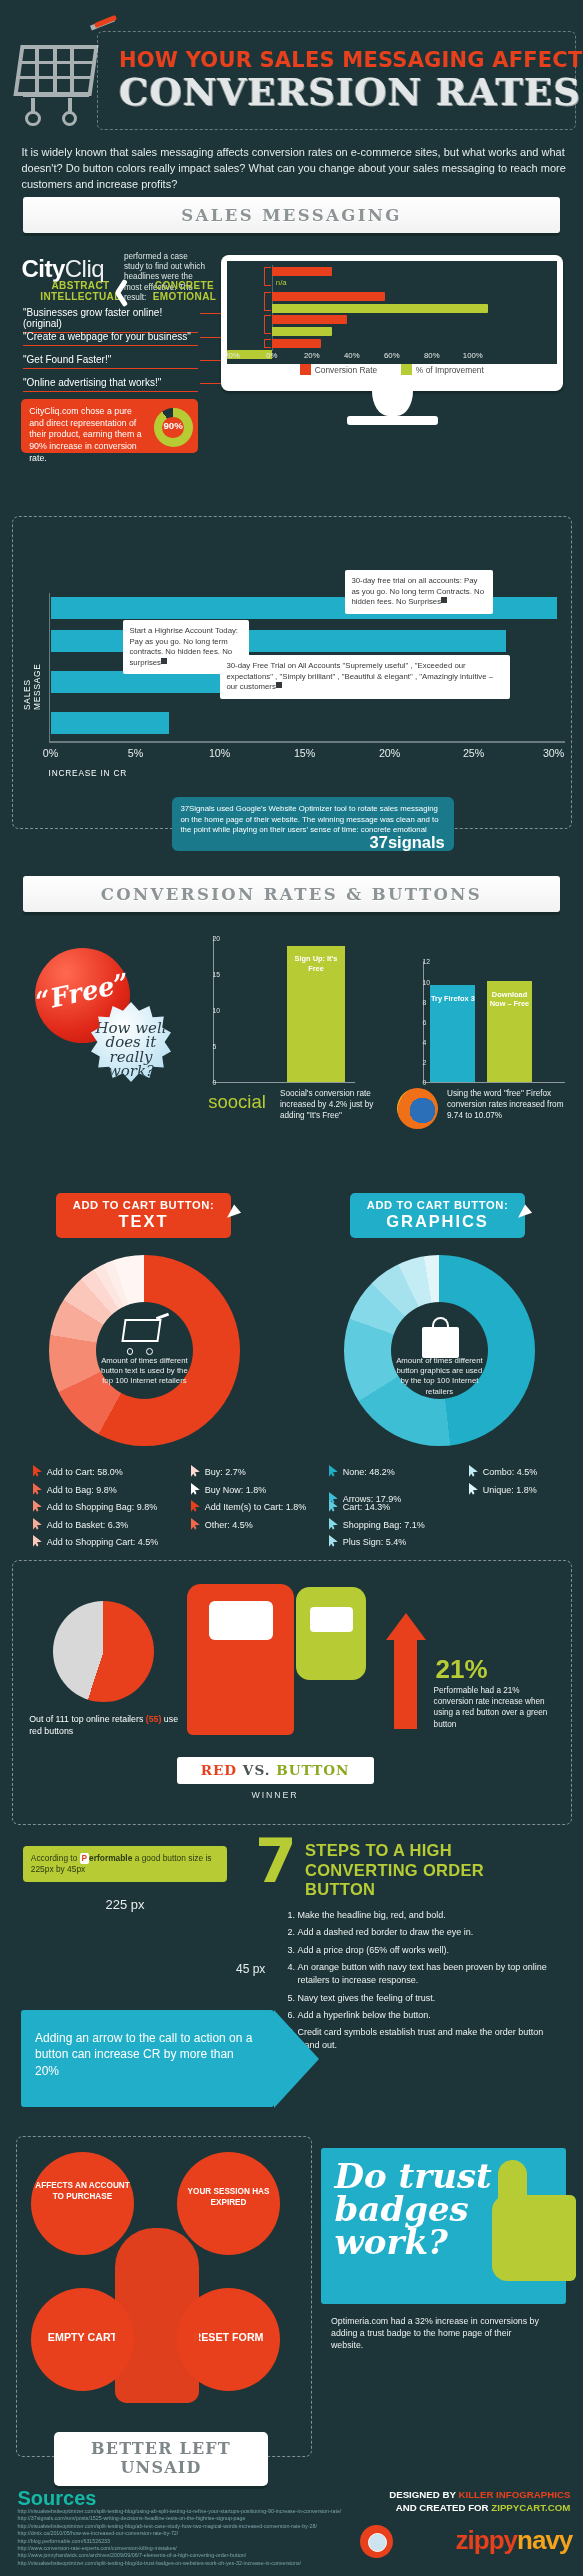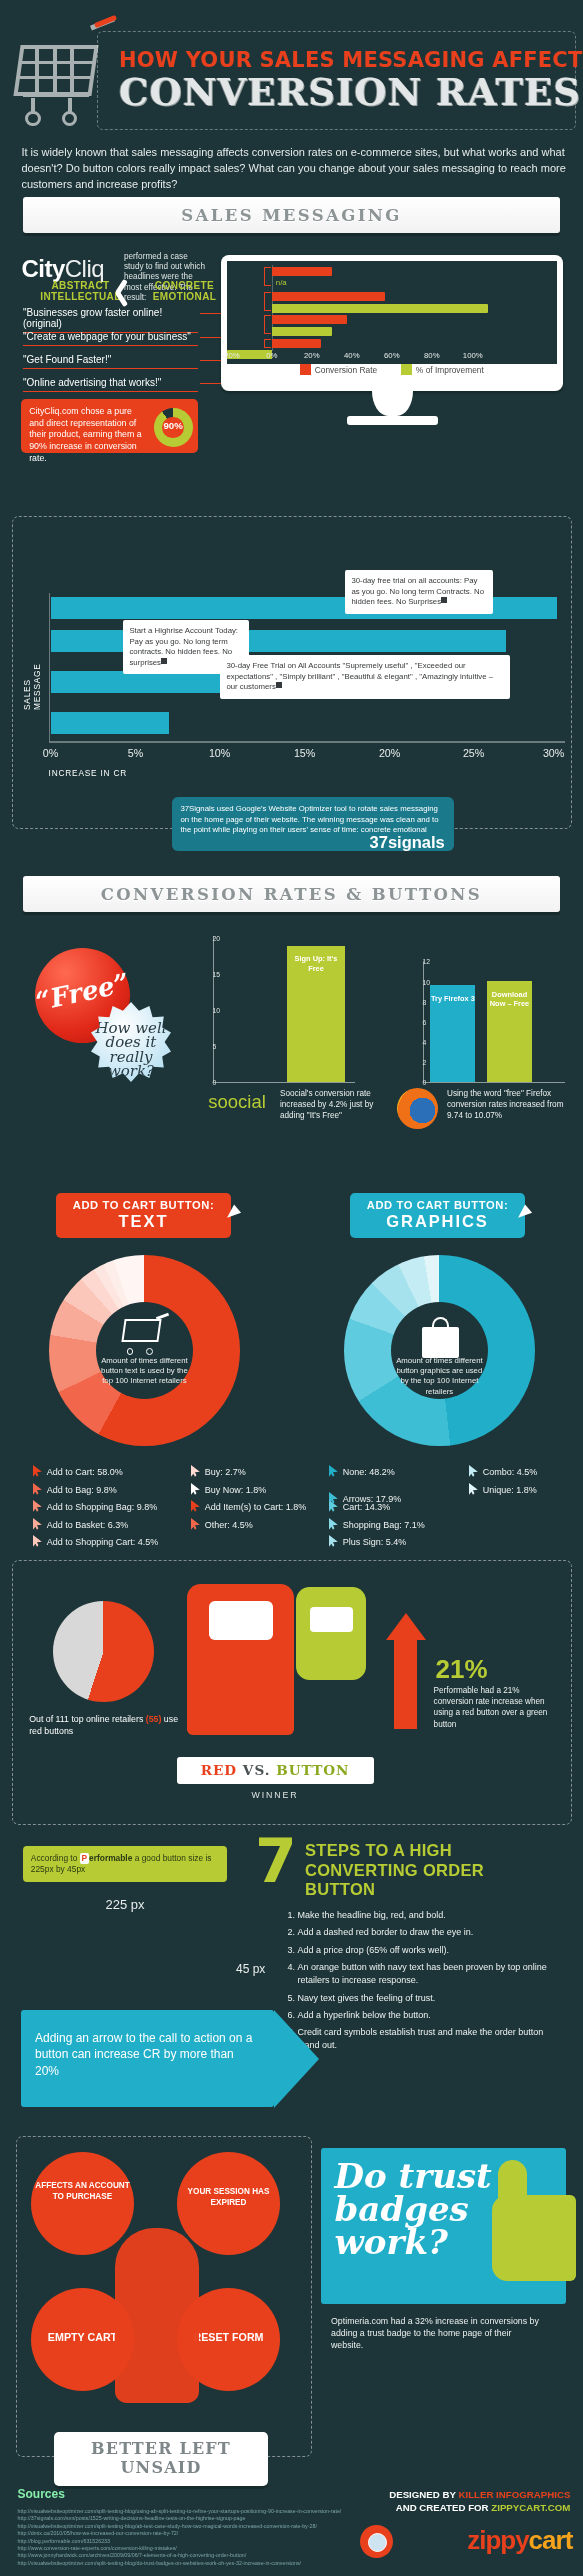--- a/index.html
+++ b/index.html
@@ -212,22 +212,22 @@
   #trust .q { font-family:"DejaVu Serif", serif; font-style:italic; font-weight:bold;
      font-size:34px; line-height:33px; }
   #trust-cap { position:absolute; left:331px; top:2315px; width:214px; font-size:8.8px;
      line-height:12px; color:#eef1f1; }
   #thumb { position:absolute; left:484px; top:2156px; width:93px; height:146px; }
   #thumb .fist { position:absolute; left:7.8px; top:39px; width:84px; height:86px;
      background:#b7cc34; border-radius:15.6px 5.8px 5.8px 15.6px; }
   #thumb .up { position:absolute; left:13.6px; top:3.9px; width:29px; height:53px;
      background:#b7cc34; border-radius:14.6px 14.6px 3.9px 3.9px; }
   
-  #sources-h { position:absolute; left:17.5px; top:2487px; font-size:12px; font-weight:bold;
-     color:#86efac; }
+  #sources-h { position:absolute; left:17.5px; top:2487px; font-size:20px; font-weight:bold;
+     color:#14b8a6; }
   #sources { position:absolute; left:17.5px; top:2508px; width:370px; font-size:5.3px;
      line-height:7.4px; color:#7ea6ab; word-break:break-all; }
   #credit { position:absolute; right:13.6px; top:2488px; width:224px; text-align:right;
      font-size:9.7px; font-weight:bold; line-height:13px; }
   #zippy { position:absolute; right:11.7px; top:2525px; font-size:26px; font-weight:bold;
      letter-spacing:-1px; }
   #zippy .z { color:#e8401c; } #zippy .c { color:#f6a31c; }
   #zippy-ico { position:absolute; right:191px; top:2525px; width:33px; height:33px;
      border-radius:50%; background:#e8401c; }
   #zippy-ico:after { content:""; position:absolute; left:7.8px; top:7.8px; width:17.5px; height:17.5px;
@@ -552,15 +552,15 @@
   <div>http://www.conversion-rate-experts.com/conversion-killing-mistakes/</div>
   <div>http://www.jonnyhardwick.com/archives/2009/09/06/7-elements-of-a-high-converting-order-button/</div>
   <div>http://visualwebsiteoptimizer.com/split-testing-blog/do-trust-badges-on-websites-work-oh-yes-32-increase-in-conversions/</div>
 </div>
 <div id="credit">
   <div><span>DESIGNED BY </span><span class="orange">KILLER INFOGRAPHICS</span></div>
   <div><span>AND CREATED FOR </span><span class="lime">ZIPPYCART.COM</span></div>
 </div>
 <div id="zippy-ico"></div>
 <div id="zippy">
-  <span class="z">zippy</span><span class="c">cart</span>
+  <span class="z">zippy</span><span class="c">navy</span>
 </div>
 
 
 </body></html>

